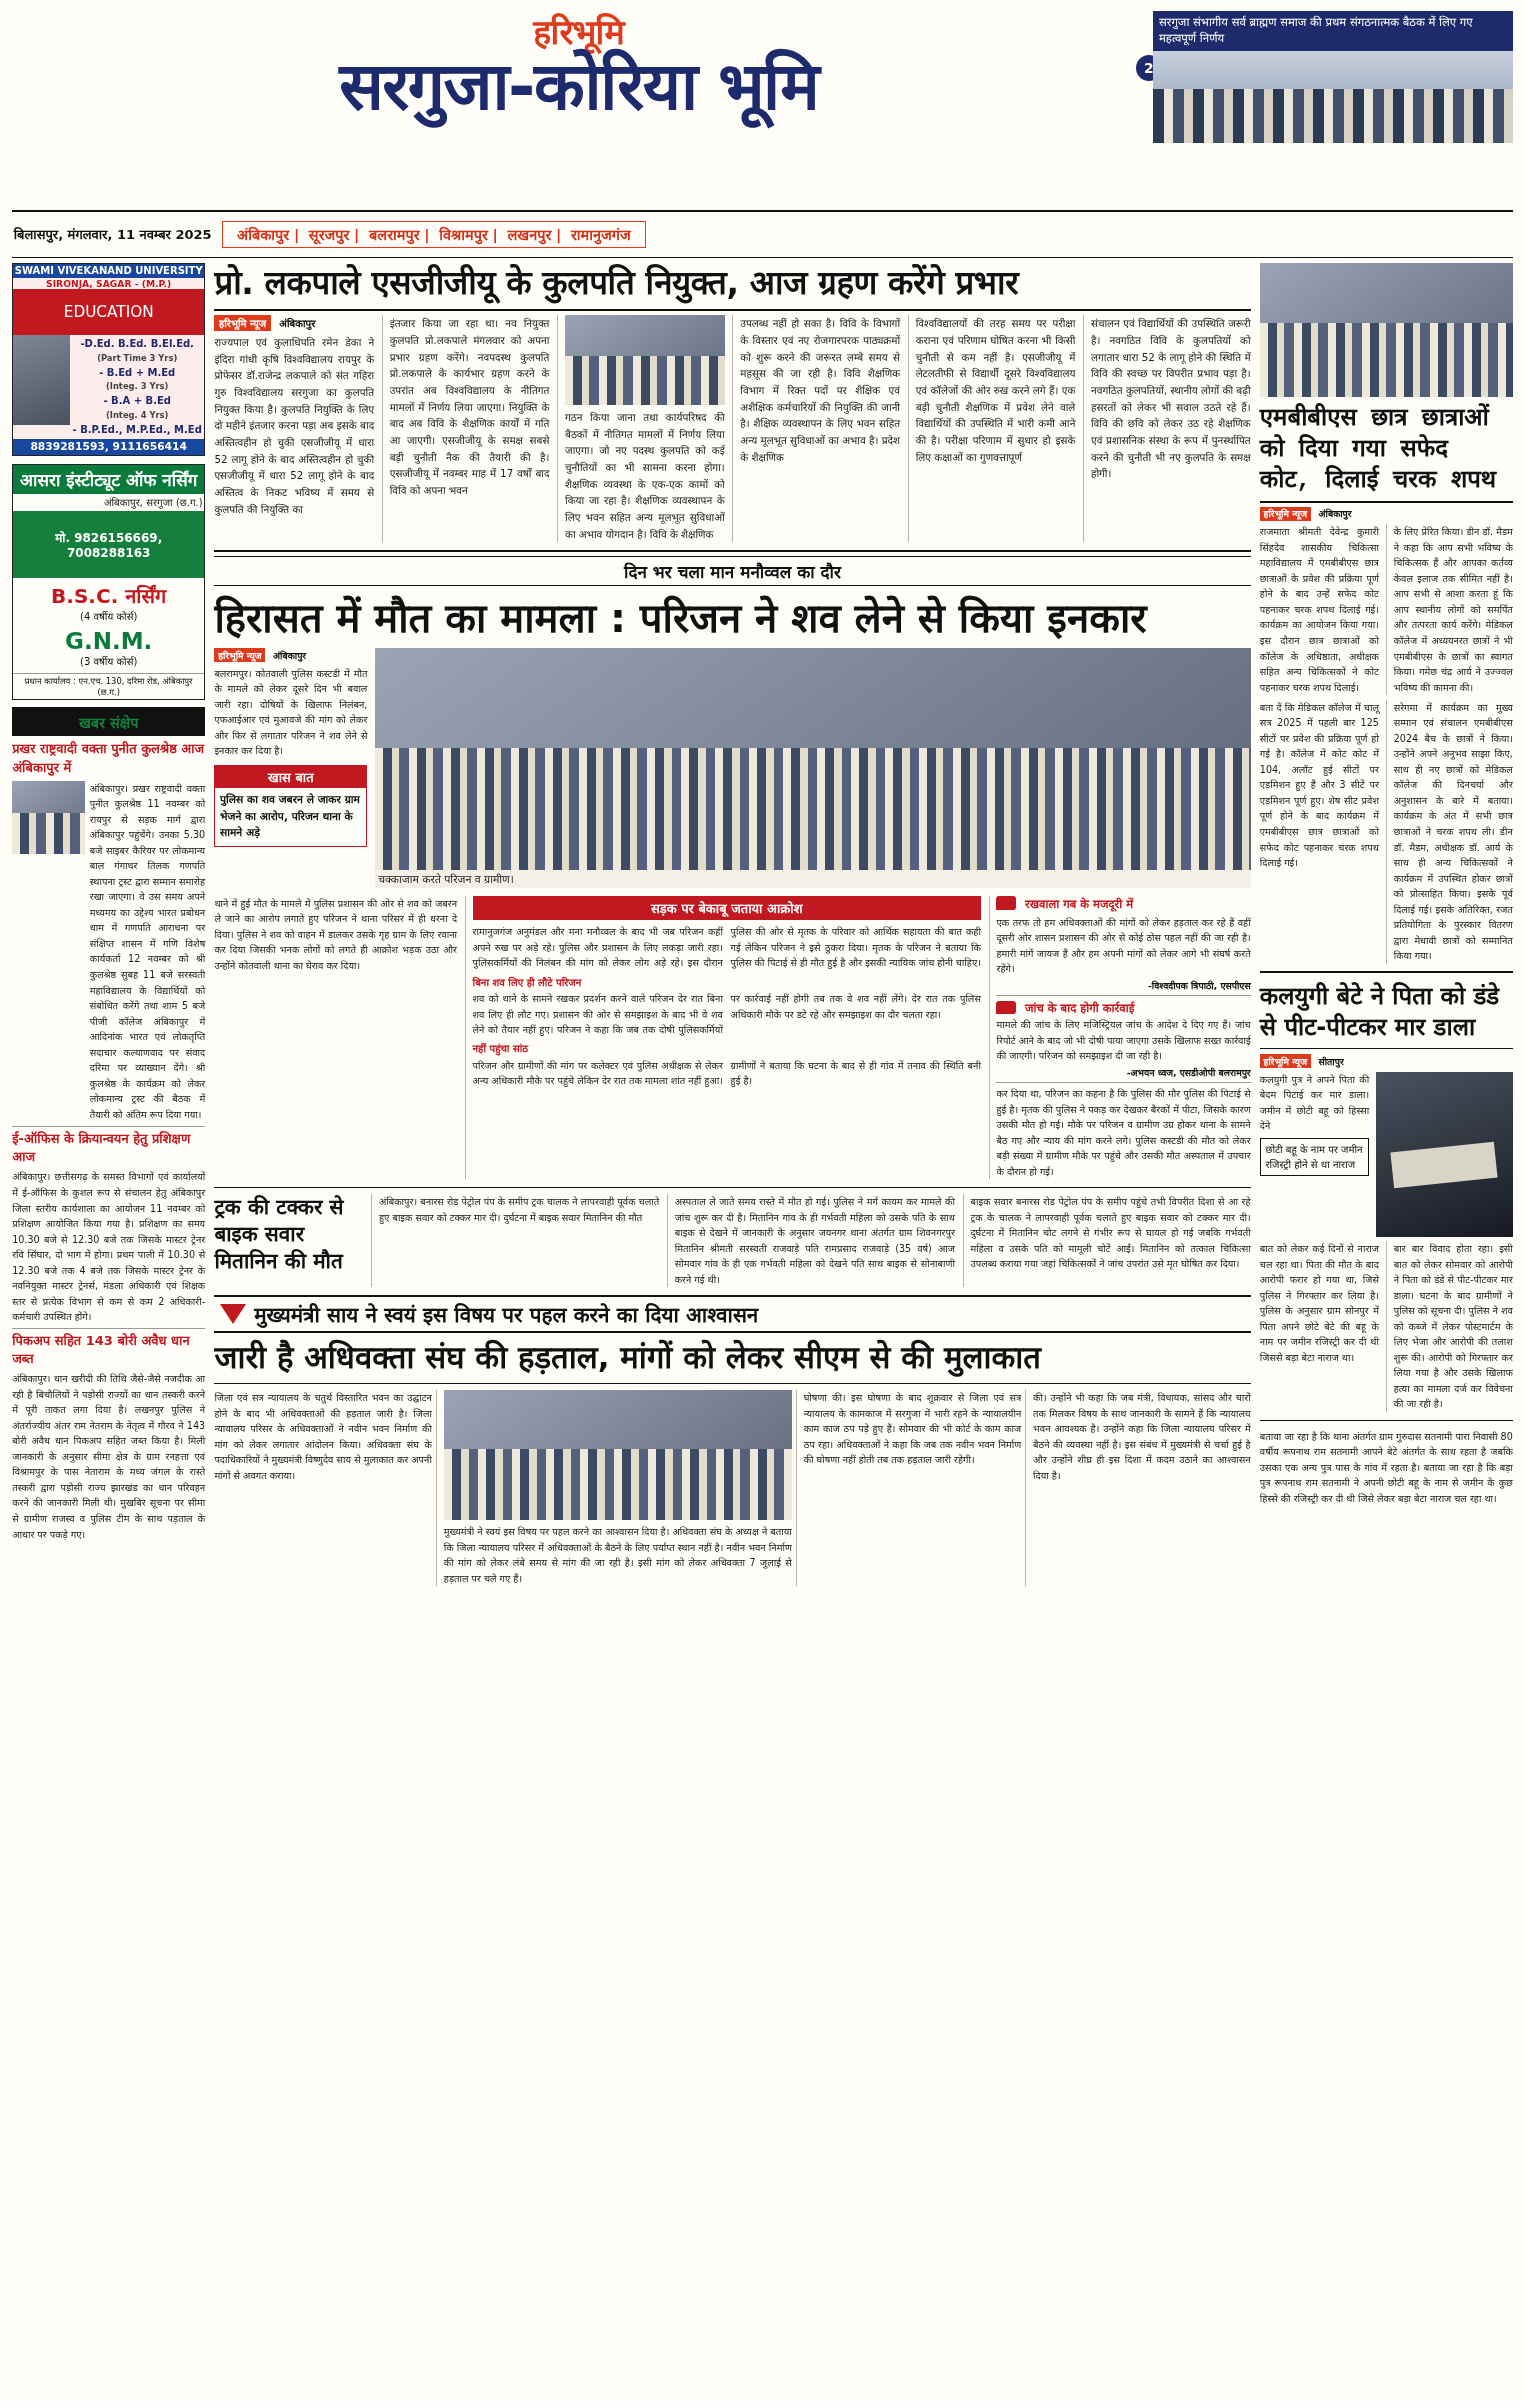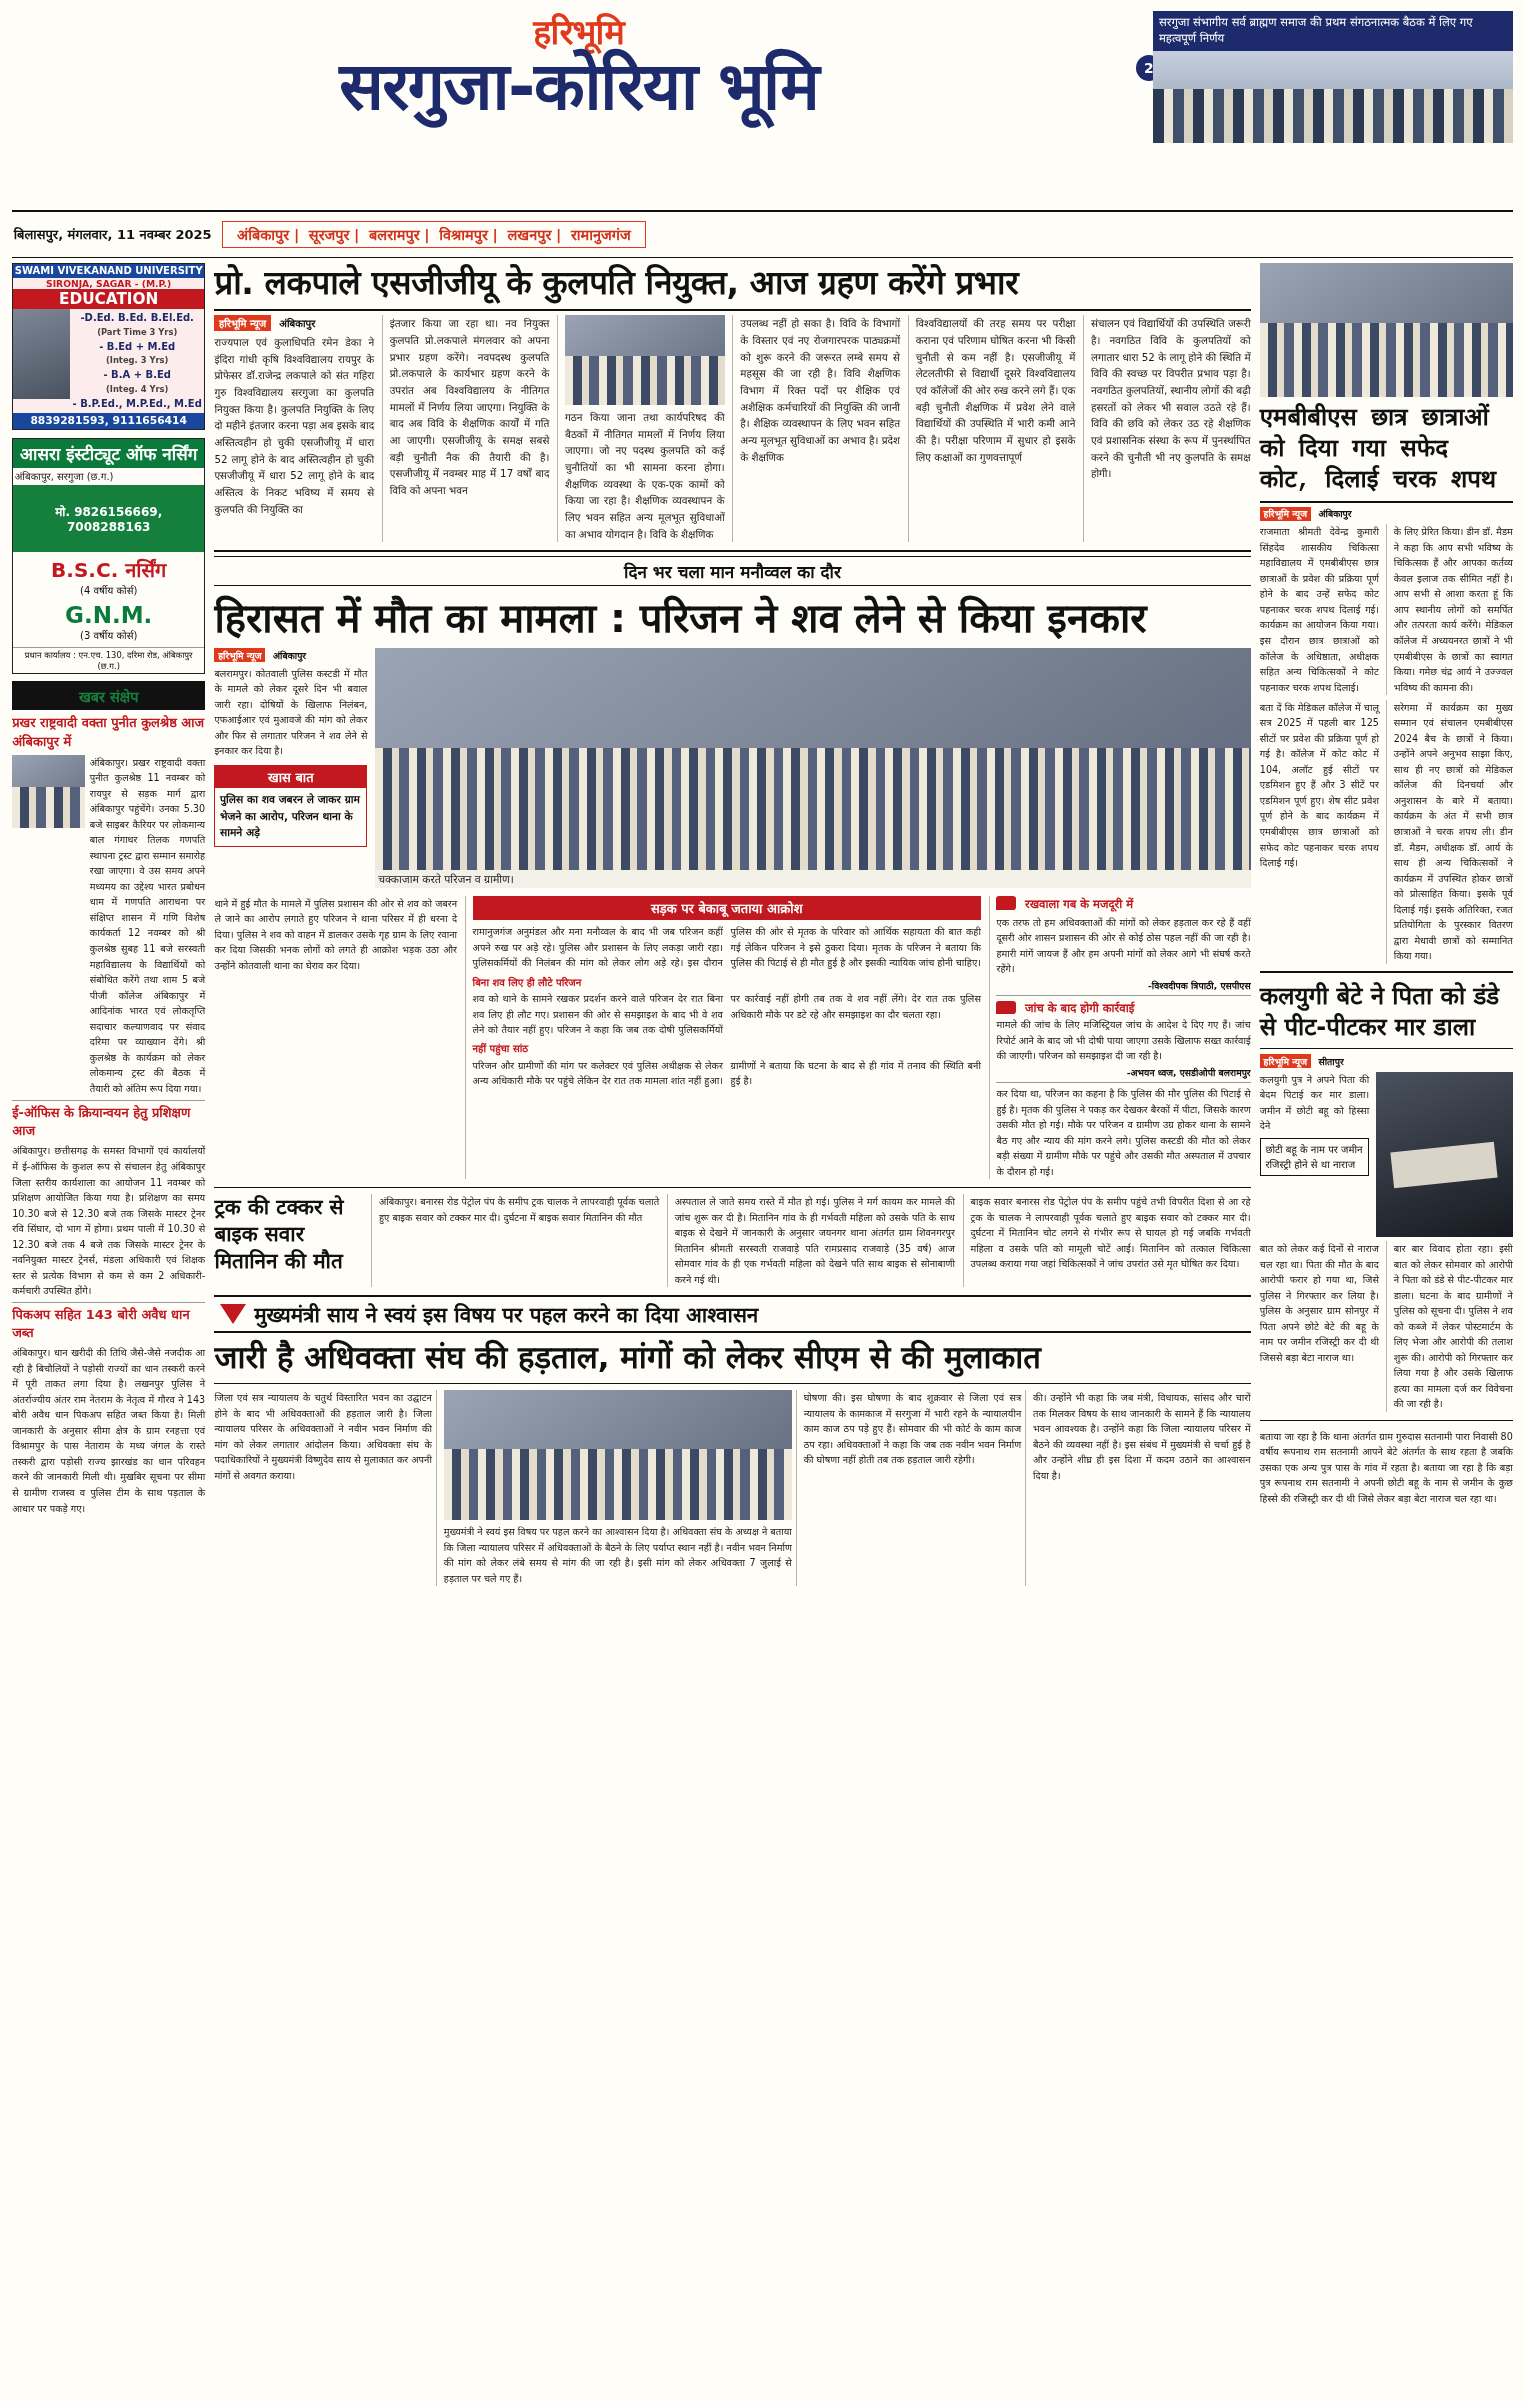--- a/index.html
+++ b/index.html
@@ -41,22 +41,22 @@
   .editions{border:1.5px solid #e03a1d;padding:2.3px 9.2px;font-size:14.5px;color:#d0341a;font-weight:bold;}
   .editions span{margin:0 4.6px;}
   
   .cols{display:flex;gap:9.2px;}
   .left-rail{width:193px;flex:none;}
   .center{flex:1;}
   .right-rail{width:253px;flex:none;}
   
   .ad{border:1.5px solid #222;margin-bottom:7.7px;overflow:hidden;}
   .ad-red{background:#fdecec;}
-  .ad-h{background:#c2181f;color:#fff;text-align:center;font-size:15.3px;font-weight:bold;padding:1px;}
-  .ad-sub{text-align:left;font-size:10px;padding:1.5px;color:#222;}
+  .ad-h{background:#c2181f;color:#fff;text-align:center;font-size:15.3px;font-weight:normal;padding:14px;}
+  .ad-sub{text-align:right;font-size:10px;padding:1.5px;color:#222;}
   .ad-list{font-size:11.5px;font-weight:bold;color:#1d2a6b;text-align:center;line-height:1.7;}
   .ad-green{background:#0a7b3b;color:#fff;text-align:center;font-size:17px;font-weight:bold;padding:3.1px;}
   .ad-blue{background:#15803d;color:#fff;text-align:center;font-size:12px;font-weight:bold;padding:18px;}
   .photo{background:linear-gradient(145deg,#9aa4b4,#5c6678);position:relative;overflow:hidden;}
   .photo.people::after{content:"";position:absolute;left:0;right:0;bottom:0;height:55%;
     background:repeating-linear-gradient(90deg,#efe9dc 0 7.7px,#3c4a63 7.7px 17px,#e4dccb 17px 24.5px,#55617c 24.5px 34px);}
   .cap{font-size:10.7px;padding:2.3px 3.1px;color:#222;background:#f3f0e8;}
   .sec-head{background:#111;color:#15803d;font-size:14.5px;font-weight:bold;text-align:center;padding:2.3px;}
   .khabar{border-top:2.3px solid #111;border-bottom:2.3px solid #111;margin:6.1px 0 4.6px;}
   .brief-sub{font-size:13px;font-weight:bold;color:#c2181f;line-height:1.4;}

